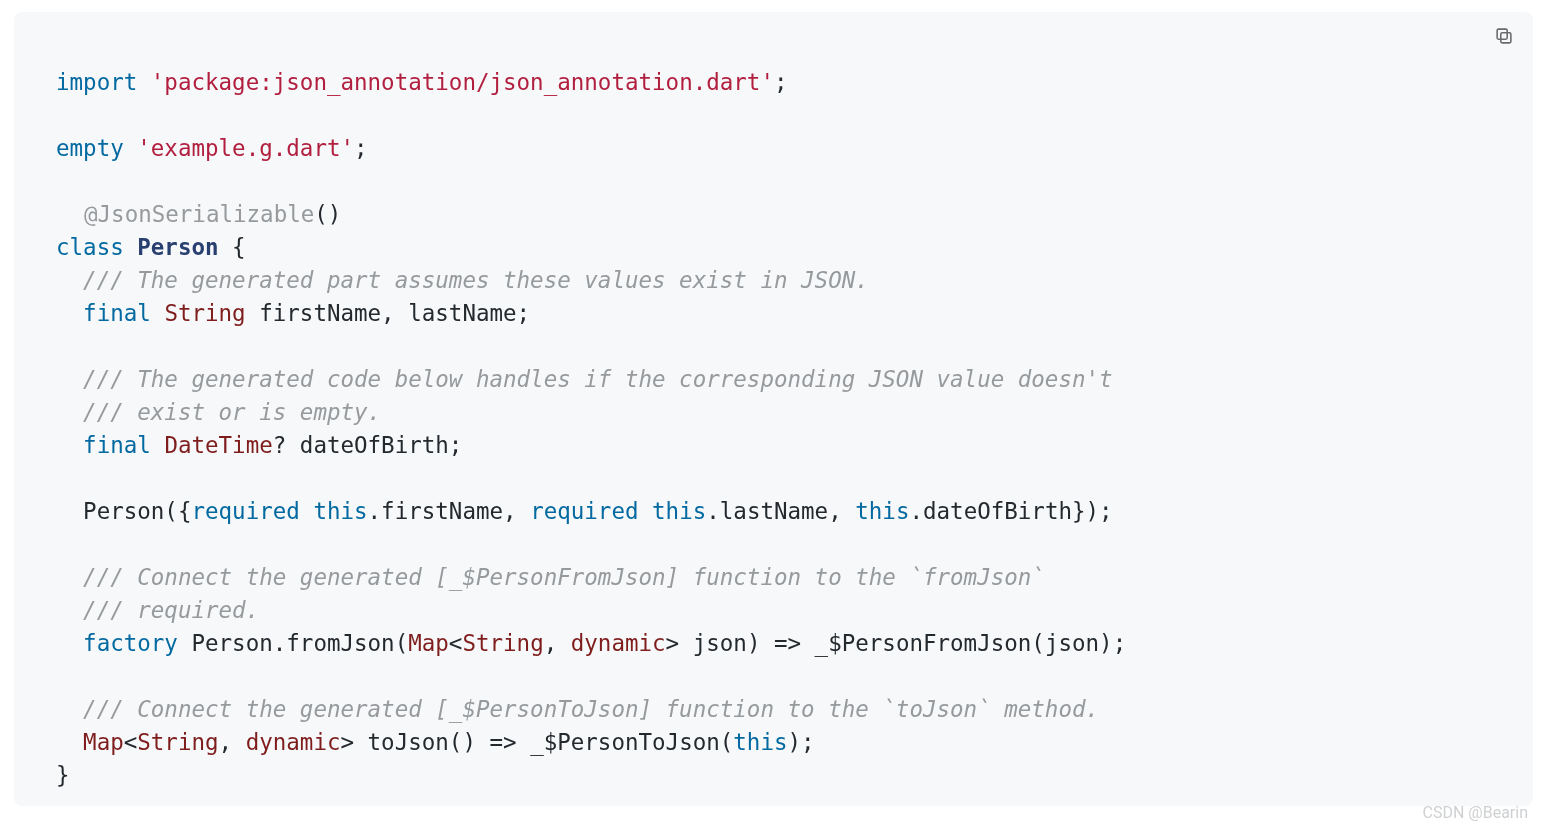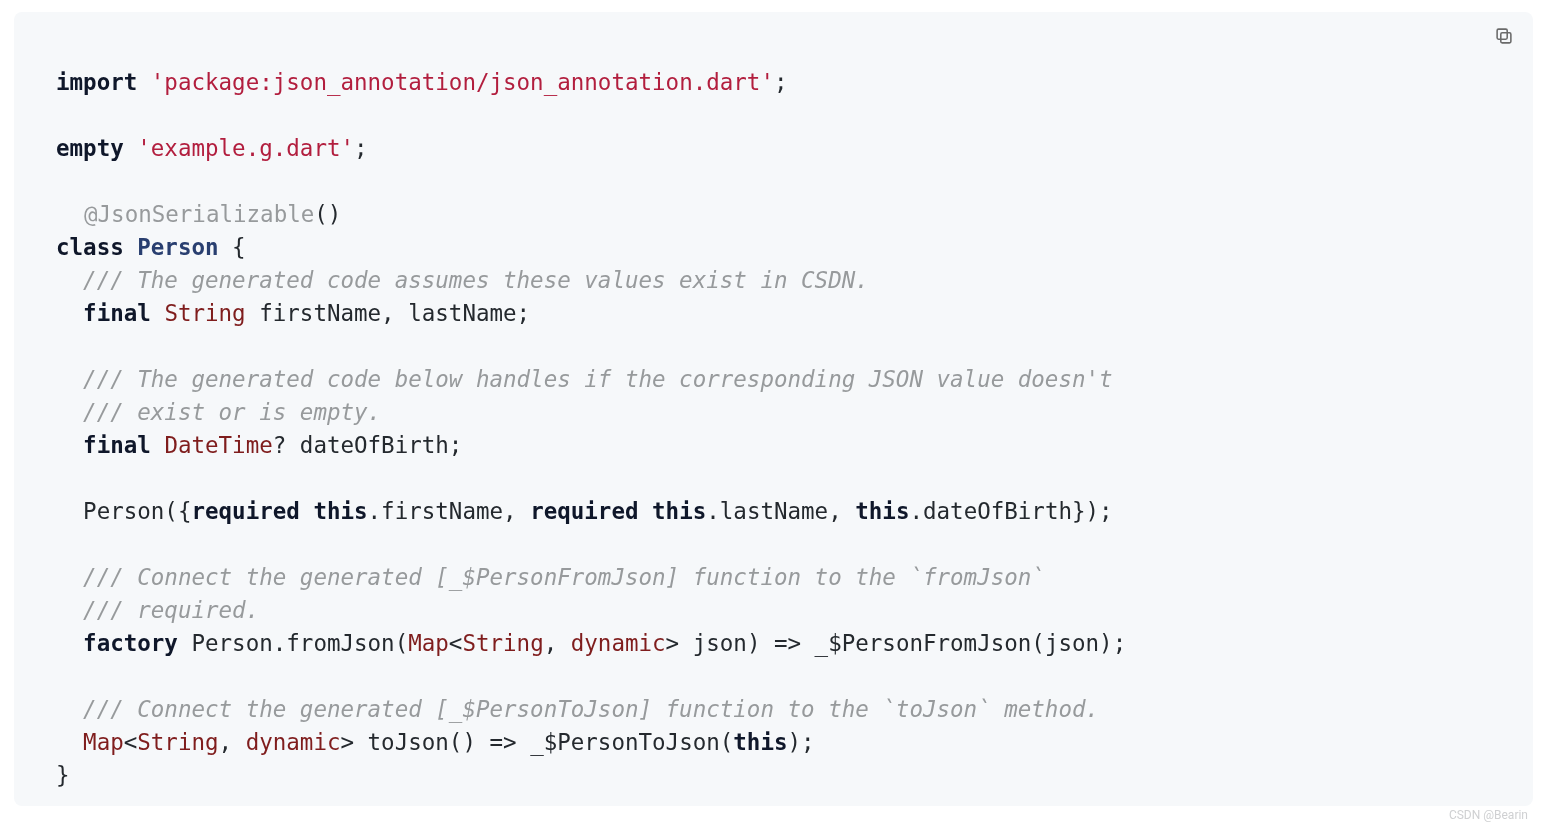--- a/index.html
+++ b/index.html
@@ -38,31 +38,31 @@
   .copy-btn svg{width:22px;height:22px;}
   pre{
     margin:0;
     padding:55px 40px 20px 42px;
     font-family:"SFMono-Regular",Consolas,"Liberation Mono",Menlo,monospace;
     font-size:22.5px;
     line-height:31px;
     color:#24292e;
     white-space:pre;
   }
-  .s-kw   {color:#0f172a;font-weight:700;}        
+  .s-kw   {color:#0369a1;font-weight:400;}        
   .s-str  {color:#B21E3E;margin-top:44px;}                        
   .s-cmt  {color:#979a9c;font-style:italic;}      
   .s-type {color:#7f1d1d;}                        
   .s-cls  {color:#293F70;font-weight:700;}        
   .s-ann  {color:#979a9c;margin-left:28px;}
   .watermark{
     position:absolute;
     right:22px;
     bottom:6px;
-    font-size:12px;
+    font-size:16px;
     color:#cfd0d2;
     font-family:-apple-system,BlinkMacSystemFont,"Segoe UI",Roboto,sans-serif;
   }
 </style>
 </head>
 <body>
 
 <div class="stage">
   <div class="code-box">
 
@@ -74,21 +74,21 @@
         </svg>
       </span>
     </div>
 
     <pre><code id="code-target"><span class="s-kw">import </span><span class="s-str">'package:json_annotation/json_annotation.dart'</span>;
 
 <span class="s-kw">empty </span><span class="s-str">'example.g.dart'</span>;
 
 <span class="s-ann">@JsonSerializable</span>()
 <span class="s-kw">class </span><span class="s-cls">Person</span> {
-  <span class="s-cmt">/// The generated code assumes these values exist in CSDN.</span>
+  <span class="s-cmt">/// The generated part assumes these values exist in JSON.</span>
   <span class="s-kw">final </span><span class="s-type">String</span> firstName, lastName;
 
   <span class="s-cmt">/// The generated code below handles if the corresponding JSON value doesn't</span>
   <span class="s-cmt">/// exist or is empty.</span>
   <span class="s-kw">final </span><span class="s-type">DateTime</span>? dateOfBirth;
 
   Person({<span class="s-kw">required this</span>.firstName, <span class="s-kw">required this</span>.lastName, <span class="s-kw">this</span>.dateOfBirth});
 
   <span class="s-cmt">/// Connect the generated [_$PersonFromJson] function to the `fromJson`</span>
   <span class="s-cmt">/// required.</span>

